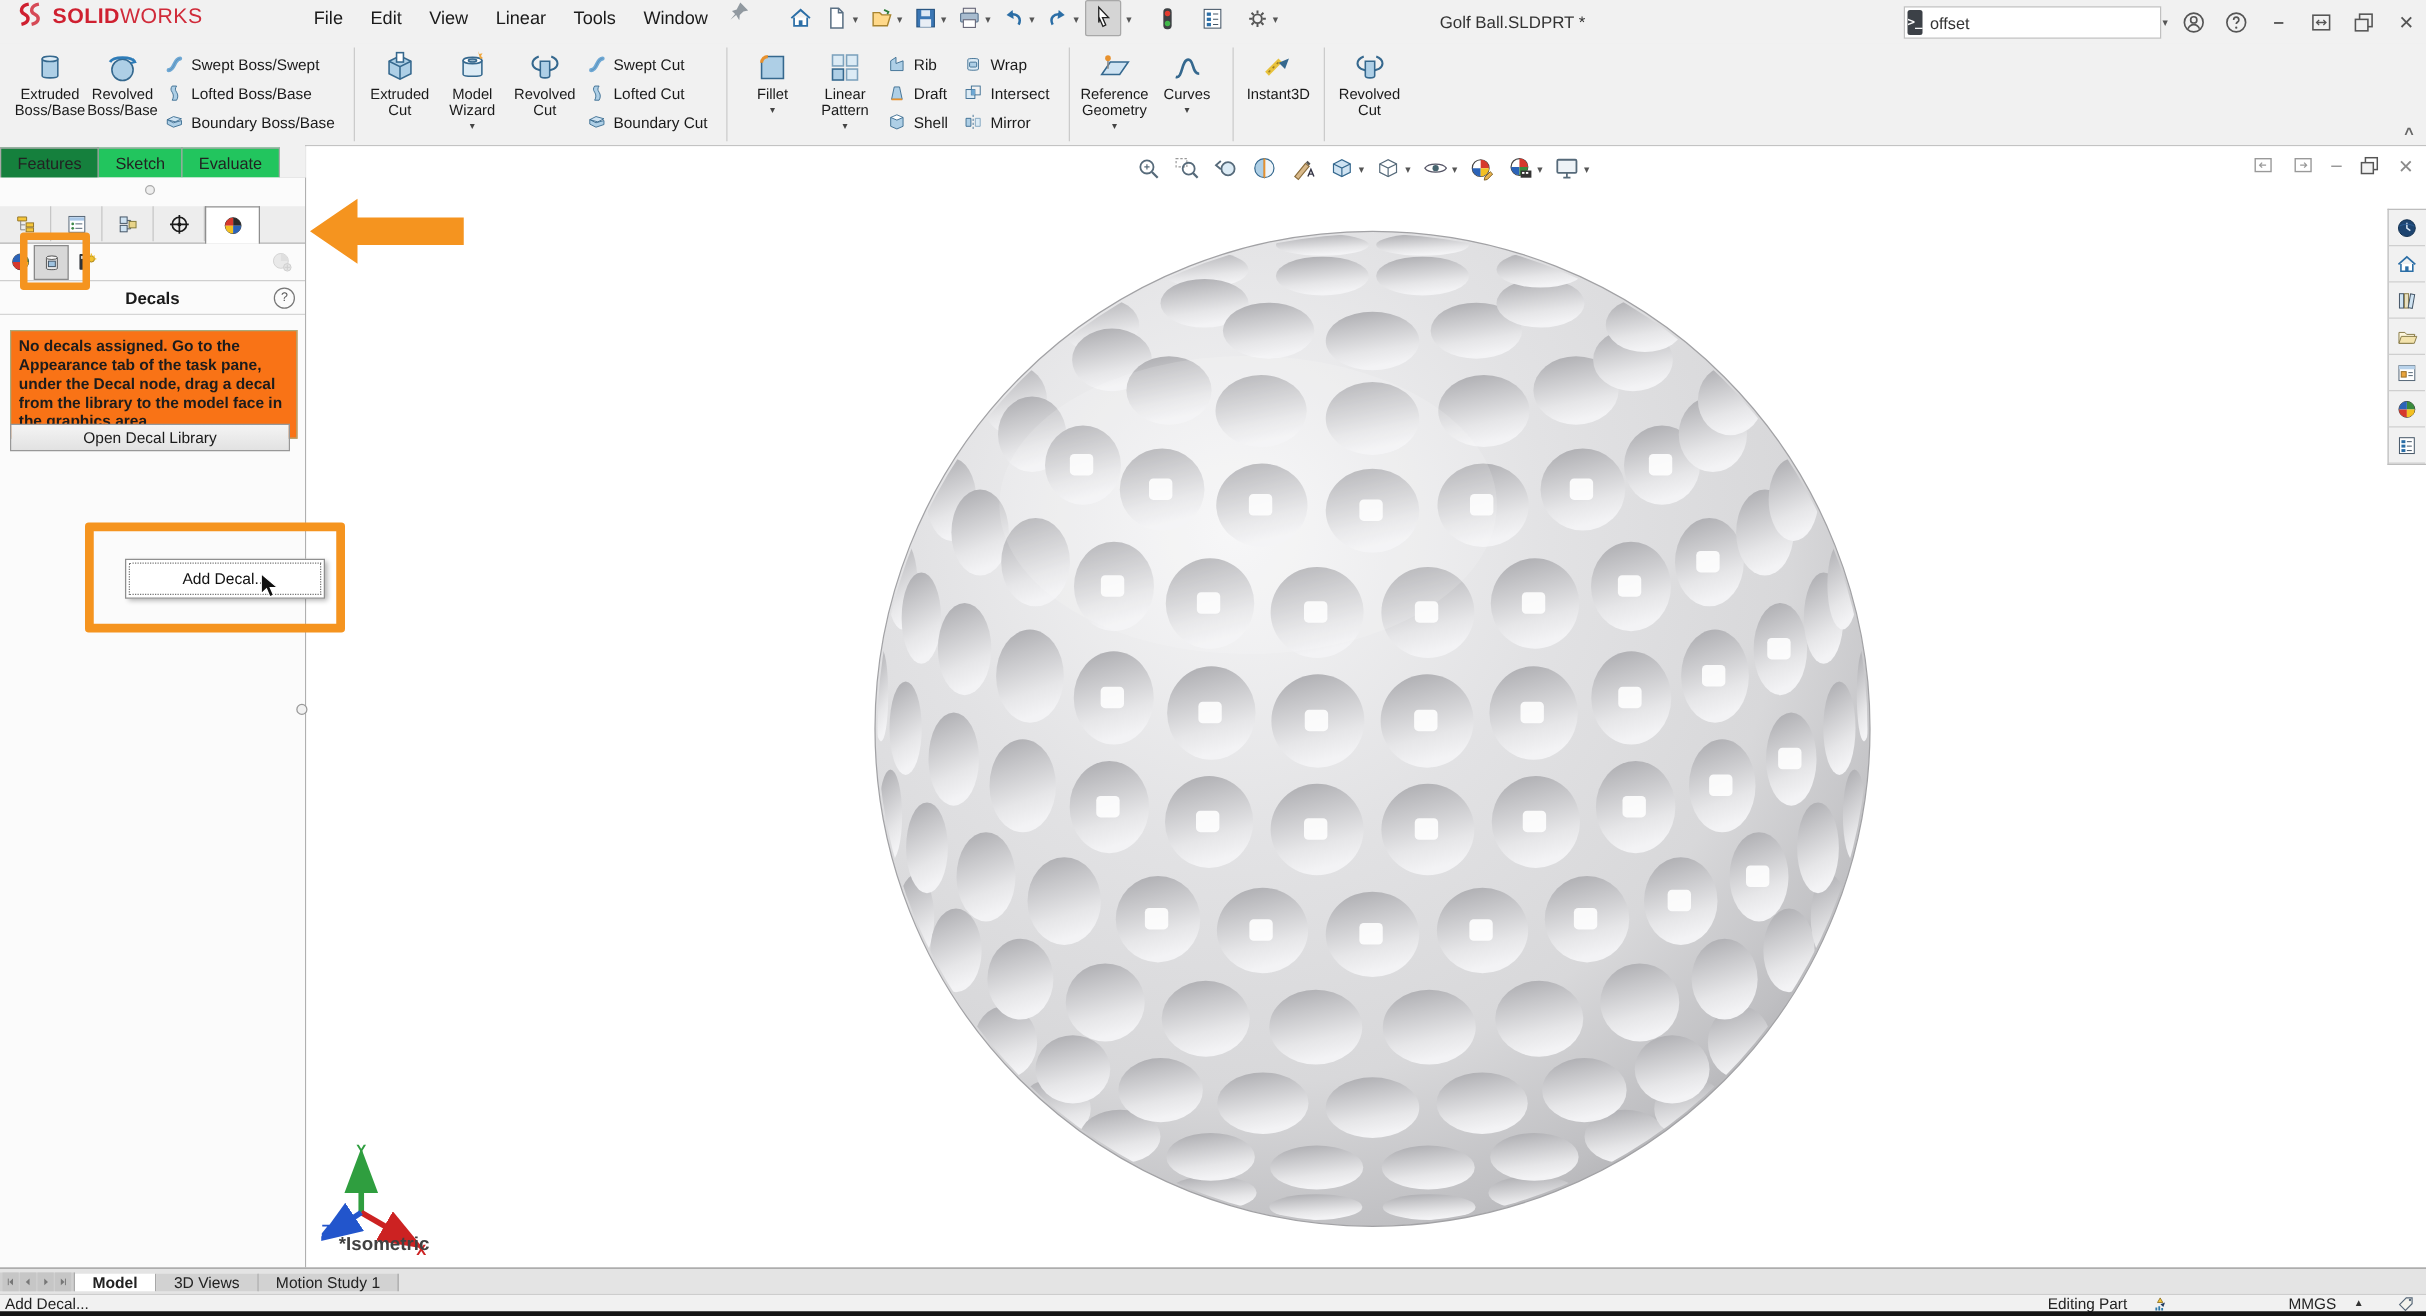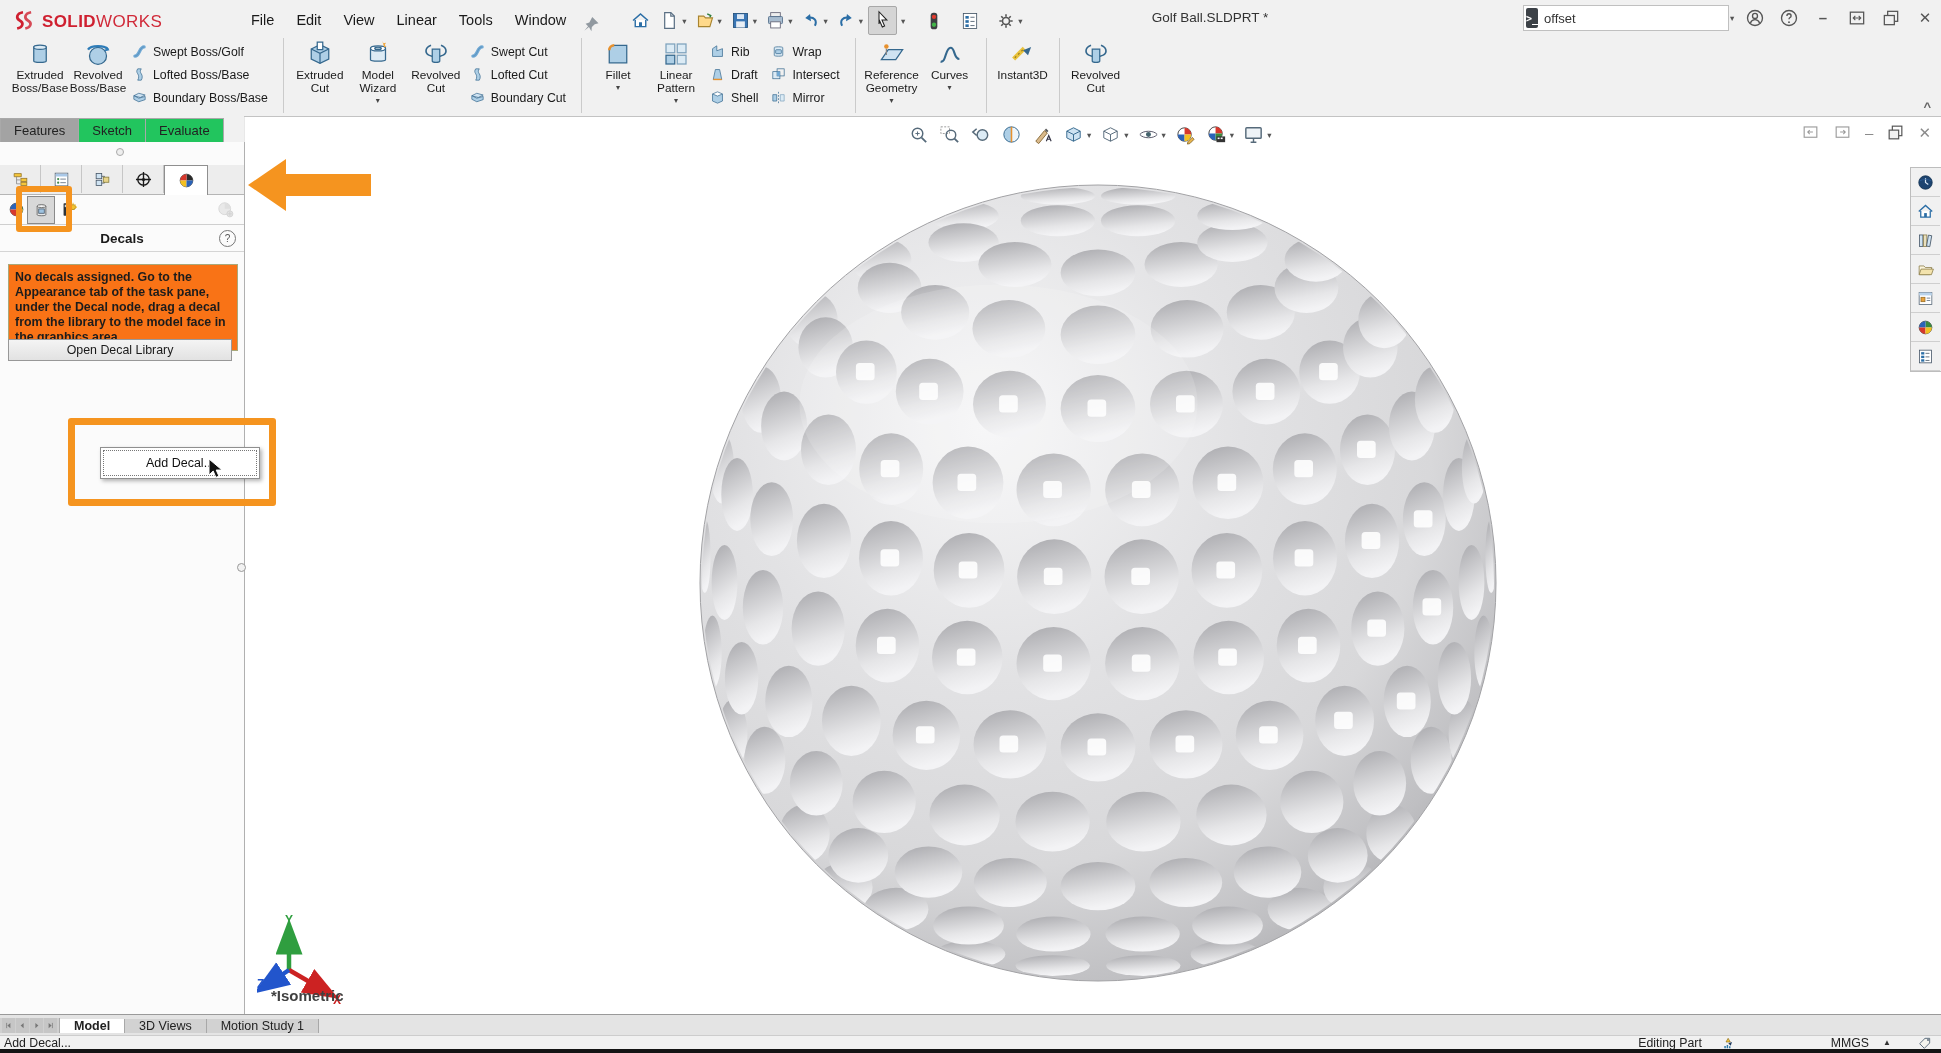--- a/index.html
+++ b/index.html
@@ -1,21 +1,21 @@
 <!DOCTYPE html>
 <html><head>
 <meta charset="utf-8">
 <style>
   html,body{margin:0;padding:0;background:#e8e8e8;}
   body{width:1941px;height:1053px;position:relative;overflow:hidden;
        font-family:"Liberation Sans",sans-serif;color:#222;-webkit-user-select:none;}
   .abs{position:absolute;}
   
   #titlebar{position:absolute;left:0;top:0;width:1941px;height:35px;background:#f1f1f1;
-            display:flex;align-items:flex-end;}
+            display:flex;align-items:flex-start;}
   #brand{display:flex;align-items:center;gap:6px;padding-left:10px;width:230px;}
   #brand-text{font-size:17px;letter-spacing:.4px;color:#cf2030;}
   #brand-text b{font-weight:bold;} #brand-text span{font-weight:normal;opacity:.95;}
   .menu-item{font-size:14.5px;padding:7px 11px;color:#1a1a1a;cursor:default;}
   #qat{display:flex;align-items:center;margin-left:26px;gap:2px;}
   .qat-btn{display:flex;align-items:center;padding:3px 3px;border-radius:2px;}
   .dd{font-size:8.5px;color:#555;margin-left:2px;}
   .qat-sel{background:#d5d5d5;border:1px solid #a8a8a8;}
   #doc-title{position:absolute;left:1120px;top:0;width:180px;height:35px;line-height:35px;
              text-align:center;font-size:13.5px;color:#333;}
@@ -39,21 +39,21 @@
   .rb-dd{font-size:8px;color:#444;line-height:9px;margin-top:1px;}
   .rb-stack{display:flex;flex-direction:column;justify-content:space-between;padding:4px 0 6px;margin-left:2px;}
   .rb-srow{display:flex;align-items:center;gap:5px;height:23px;padding:0 8px 0 2px;font-size:12.3px;
            color:#1a1a1a;white-space:nowrap;border-radius:2px;}
   #ribbon-collapse{position:absolute;right:10px;bottom:2px;font-size:13px;font-weight:bold;color:#666;}
   
   #cmd-tabs{position:absolute;left:0;top:116px;width:244px;height:26px;background:#f1f1f1;
             border-bottom:1px solid #b5b5b5;display:flex;align-items:flex-end;font-size:13px;}
   .cmd-tab{padding:4px 13px 4px;border:1px solid #a9a9a9;border-bottom:none;background:#22c55e;
            margin-right:-1px;color:#222;}
-  .cmd-tab.active{background:#a3a3a3;position:relative;top:1px;padding-bottom:5px;}
+  .cmd-tab.active{background:#15803d;position:relative;top:1px;padding-bottom:5px;}
   
   #panel{position:absolute;left:0;top:142px;width:244px;height:872px;background:#fbfbfb;
          border-right:1px solid #b0b0b0;}
   #panel-handle{position:absolute;left:116px;top:6px;width:6px;height:6px;border:1px solid #aaa;
                 border-radius:50%;background:#eee;}
   #mgr-tabs{position:absolute;left:0;top:23px;width:244px;height:29px;background:#ededed;
             border-bottom:1px solid #b5b5b5;display:flex;}
   .mgr-tab{width:40px;height:28px;display:flex;align-items:center;justify-content:center;
            border-right:1px solid #c6c6c6;}
   .mgr-tab.active{background:#fff;border:1px solid #8f8f8f;border-bottom:none;height:29px;width:42px;}
@@ -269,21 +269,21 @@
           </svg>
           <div class="rb-lbl">Revolved</div>
           <div class="rb-lbl">Boss/Base</div>
         </div>
         <div class="rb-stack">
           <div class="rb-srow">
             <svg class="ic" width="17" height="17" viewBox="0 0 24 24">
               <path d="M5.5 18.5c7 0 6-13 13-13" fill="none" stroke="#6fa8d4" stroke-width="4.6" stroke-linecap="round"></path>
               <path d="M5.5 18.5c7 0 6-13 13-13" fill="none" stroke="#35688e" stroke-width="1" opacity=".4"></path>
             </svg>
-            <span class="rb-slbl">Swept Boss/Golf</span>
+            <span class="rb-slbl">Swept Boss/Swept</span>
           </div>
           <div class="rb-srow">
             <svg class="ic" width="17" height="17" viewBox="0 0 24 24">
               <path d="M9.5 4h5c-1.8 2.6-1.8 4.4 0 7 1.8 2.6 1.8 6 0 9h-5c1.8-3 1.8-6.4 0-9-1.8-2.6-1.8-4.4 0-7z" fill="#aecfe6" stroke="#35688e"></path>
             </svg>
             <span class="rb-slbl">Lofted Boss/Base</span>
           </div>
           <div class="rb-srow">
             <svg class="ic" width="17" height="17" viewBox="0 0 24 24">
               <path d="M4 9.5 11 6l9 2.5-7 3.5z" fill="#cfe3f2" stroke="#35688e"></path>

